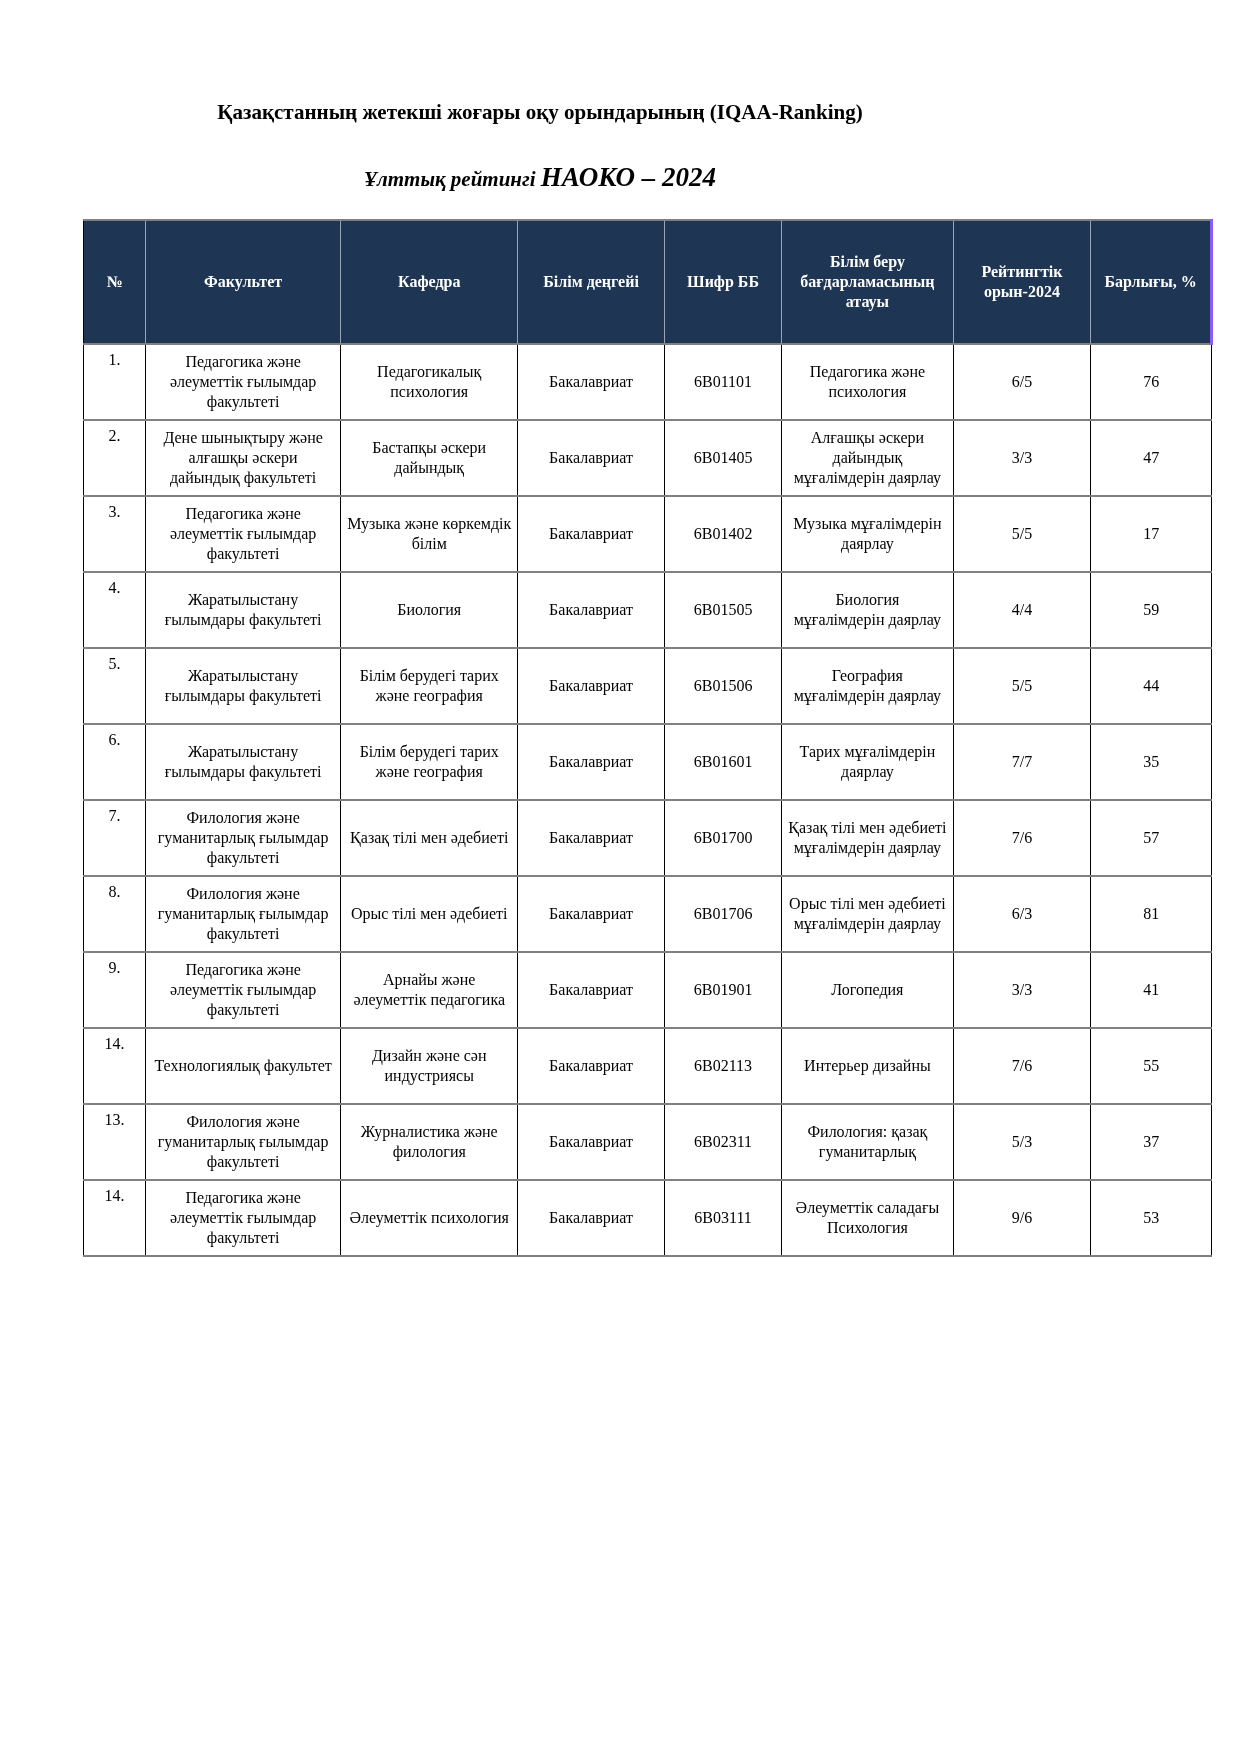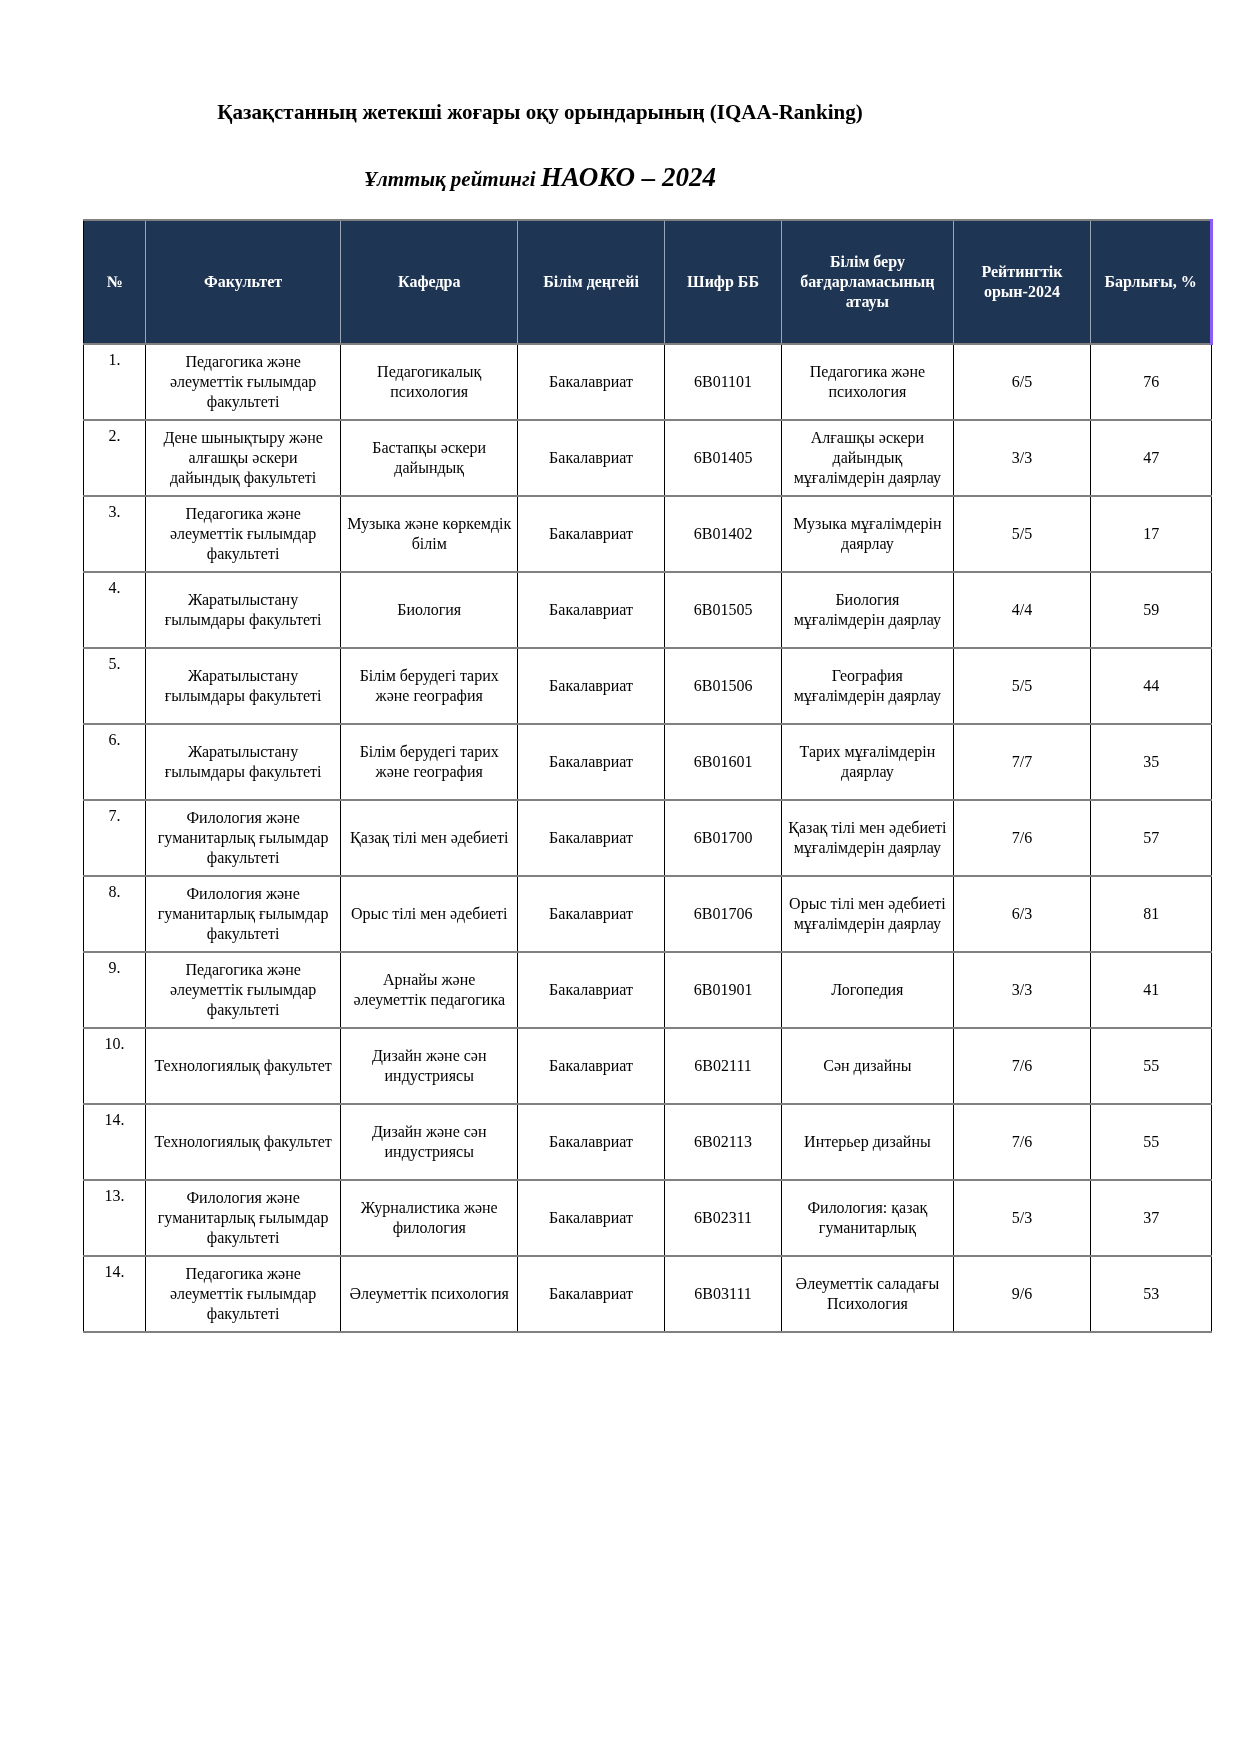--- a/index.html
+++ b/index.html
@@ -197,30 +197,20 @@
           <td class="c-num">9.</td>
           <td>Педагогика және әлеуметтік ғылымдар факультеті</td>
           <td>Арнайы және әлеуметтік педагогика</td>
           <td>Бакалавриат</td>
           <td>6В01901</td>
           <td>Логопедия</td>
           <td>3/3</td>
           <td>41</td>
         </tr>
         <tr>
-          <td class="c-num">10.</td>
-          <td>Технологиялық факультет</td>
-          <td>Дизайн және сән индустриясы</td>
-          <td>Бакалавриат</td>
-          <td>6В02111</td>
-          <td>Сән дизайны</td>
-          <td>7/6</td>
-          <td>55</td>
-        </tr>
-        <tr>
           <td class="c-num">14.</td>
           <td>Технологиялық факультет</td>
           <td>Дизайн және сән индустриясы</td>
           <td>Бакалавриат</td>
           <td>6В02113</td>
           <td>Интерьер дизайны</td>
           <td>7/6</td>
           <td>55</td>
         </tr>
         <tr>

